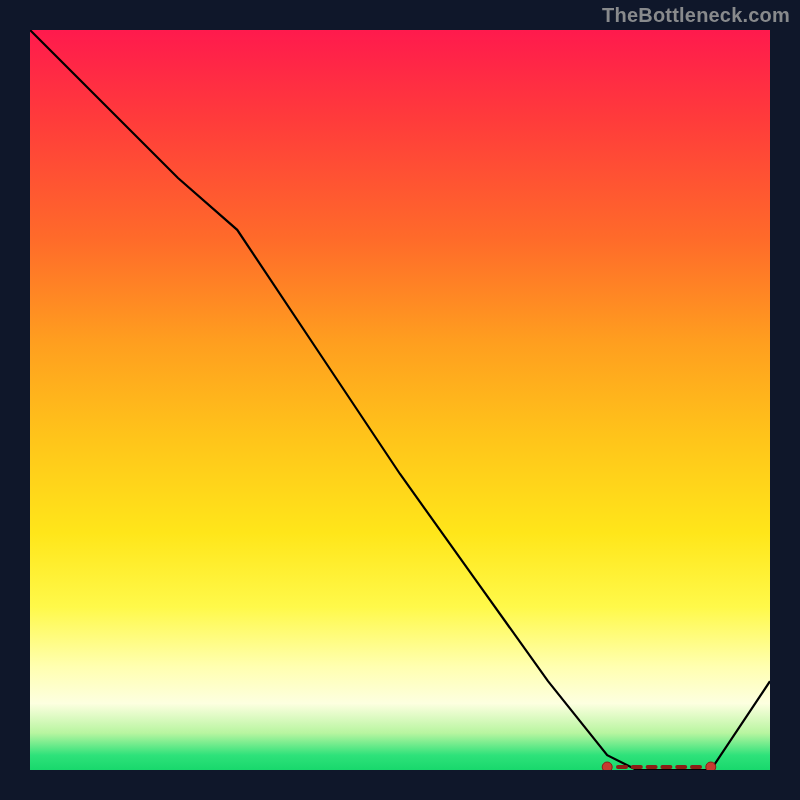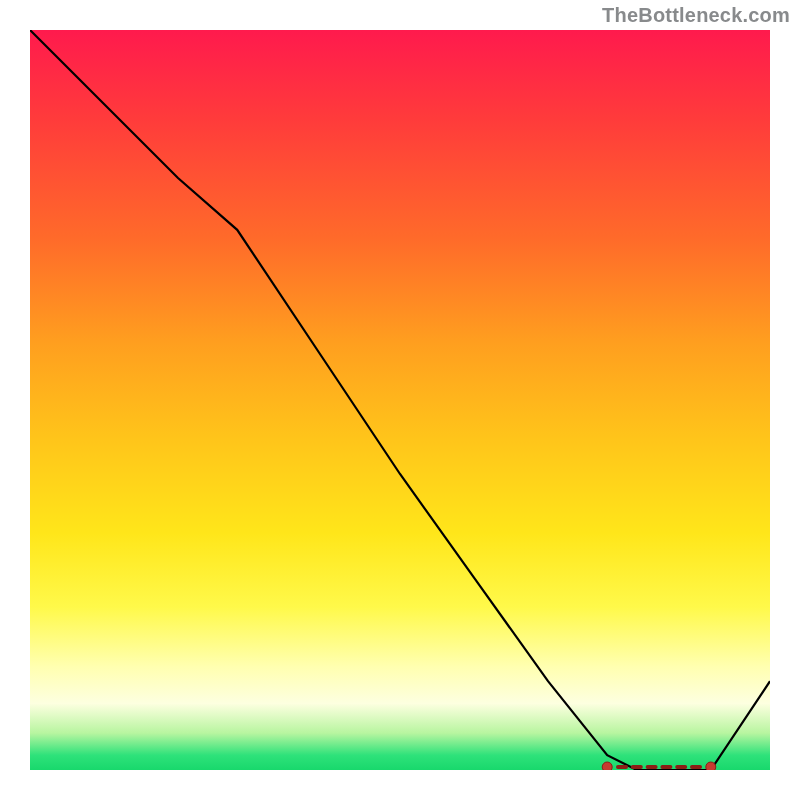--- a/index.html
+++ b/index.html
@@ -7,21 +7,21 @@
     padding: 0;
     width: 800px;
     height: 800px;
     background: #000;
     font-family: Arial, Helvetica, sans-serif;
   }
   .frame {
     position: relative;
     width: 800px;
     height: 800px;
-    background: #ffffff;
+    background: #0f172a;
   }
   .attribution {
     position: absolute;
     top: 4px;
     right: 10px;
     color: #888a8c;
     font-size: 20px;
     font-weight: 600;
     letter-spacing: 0.2px;
   }

